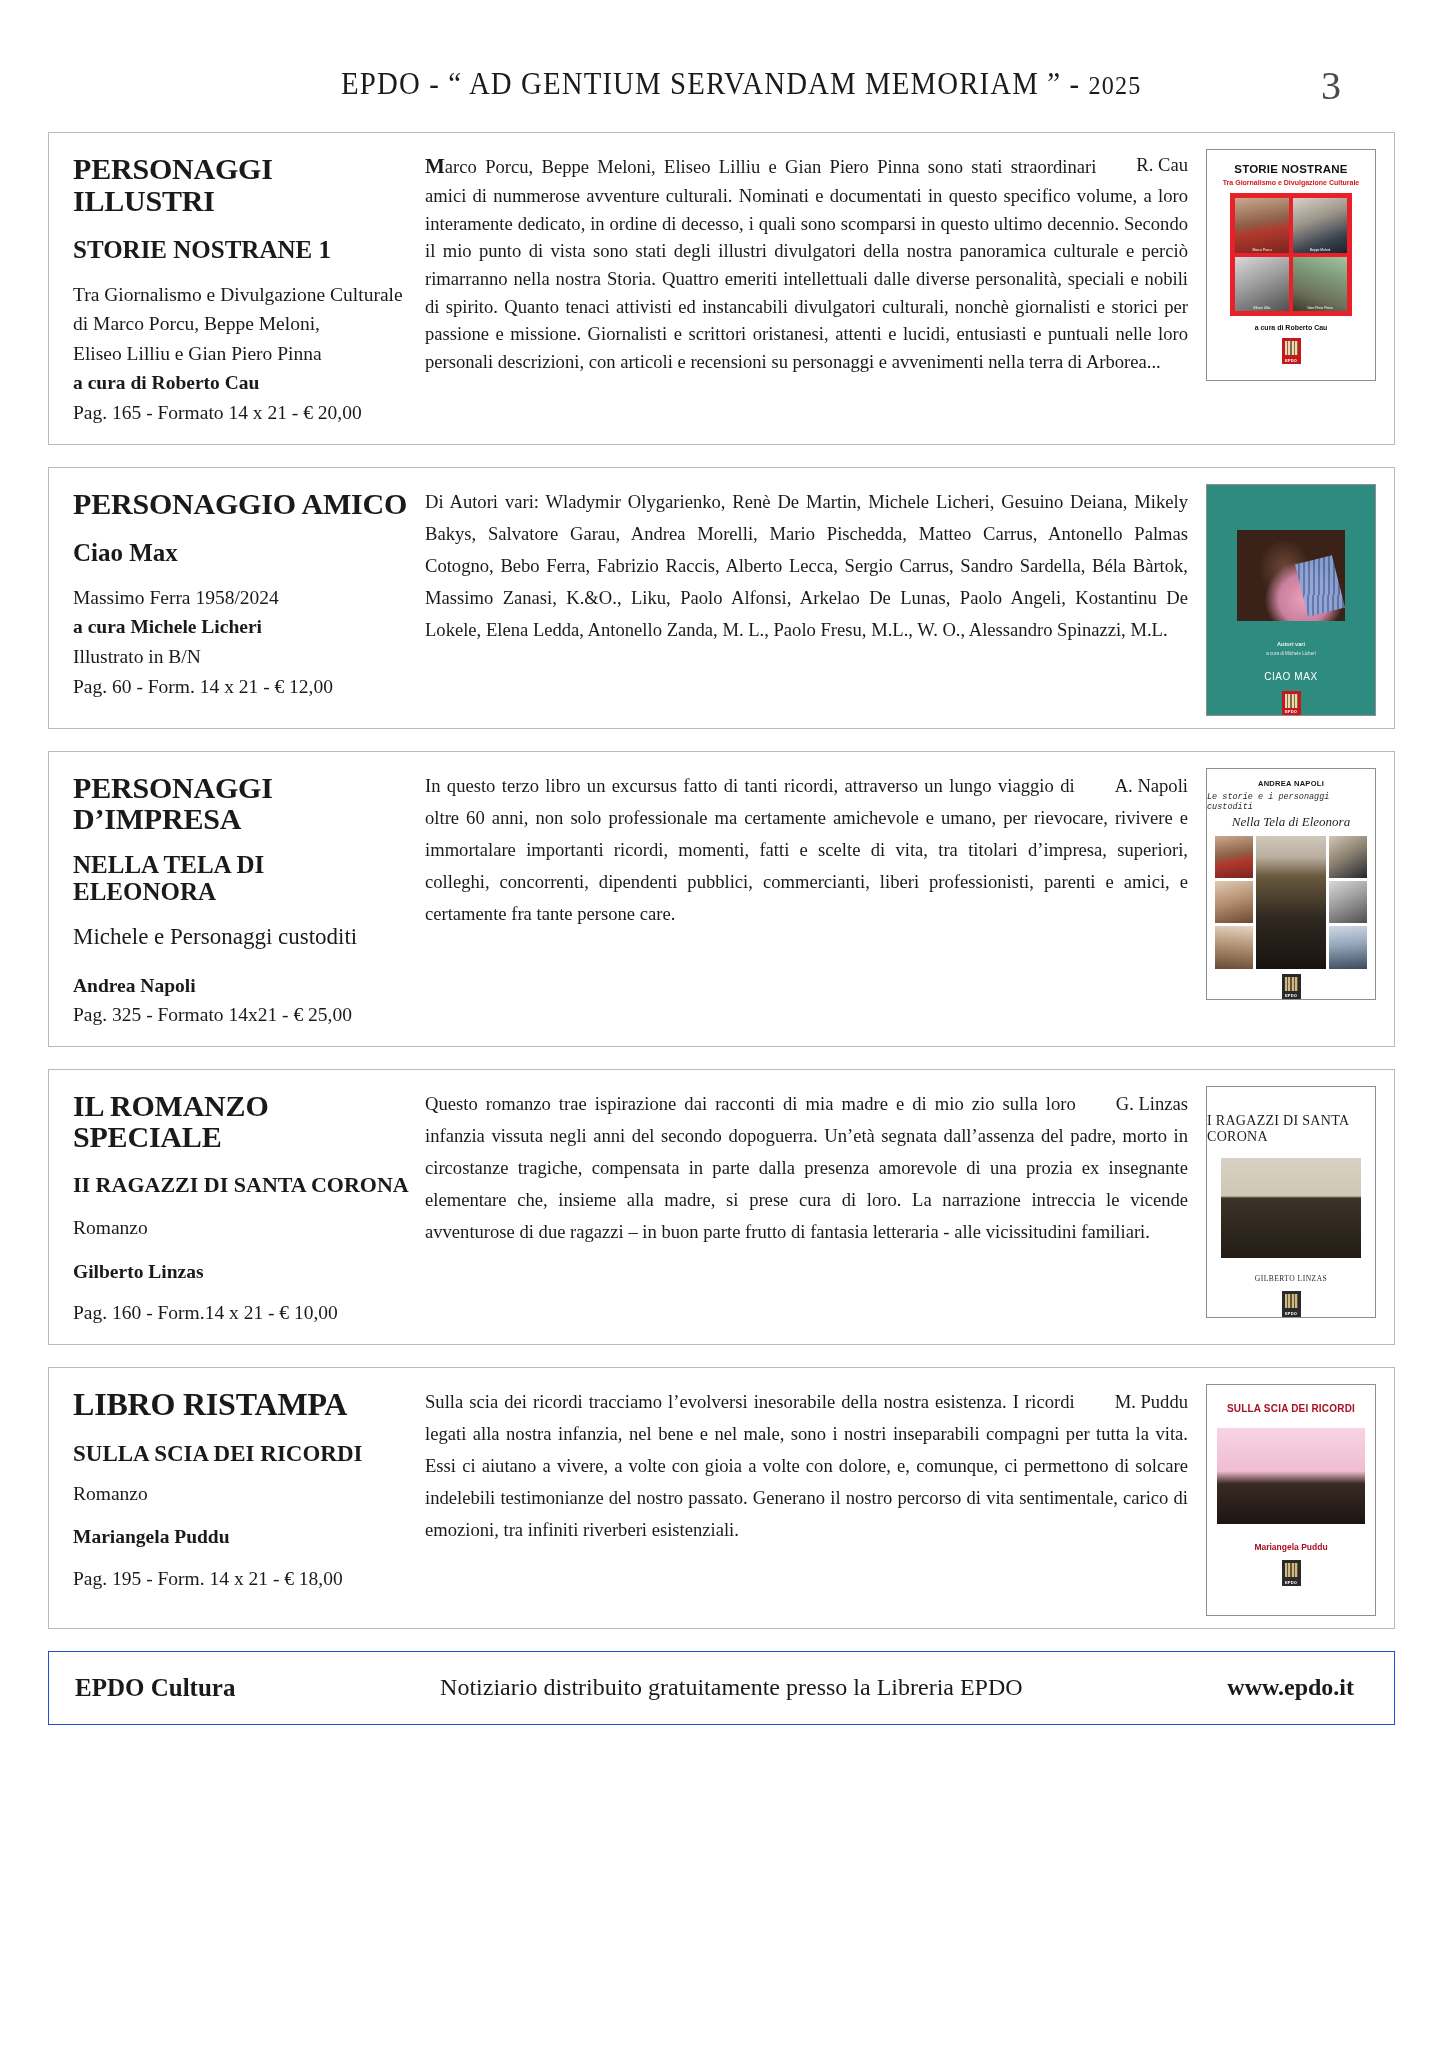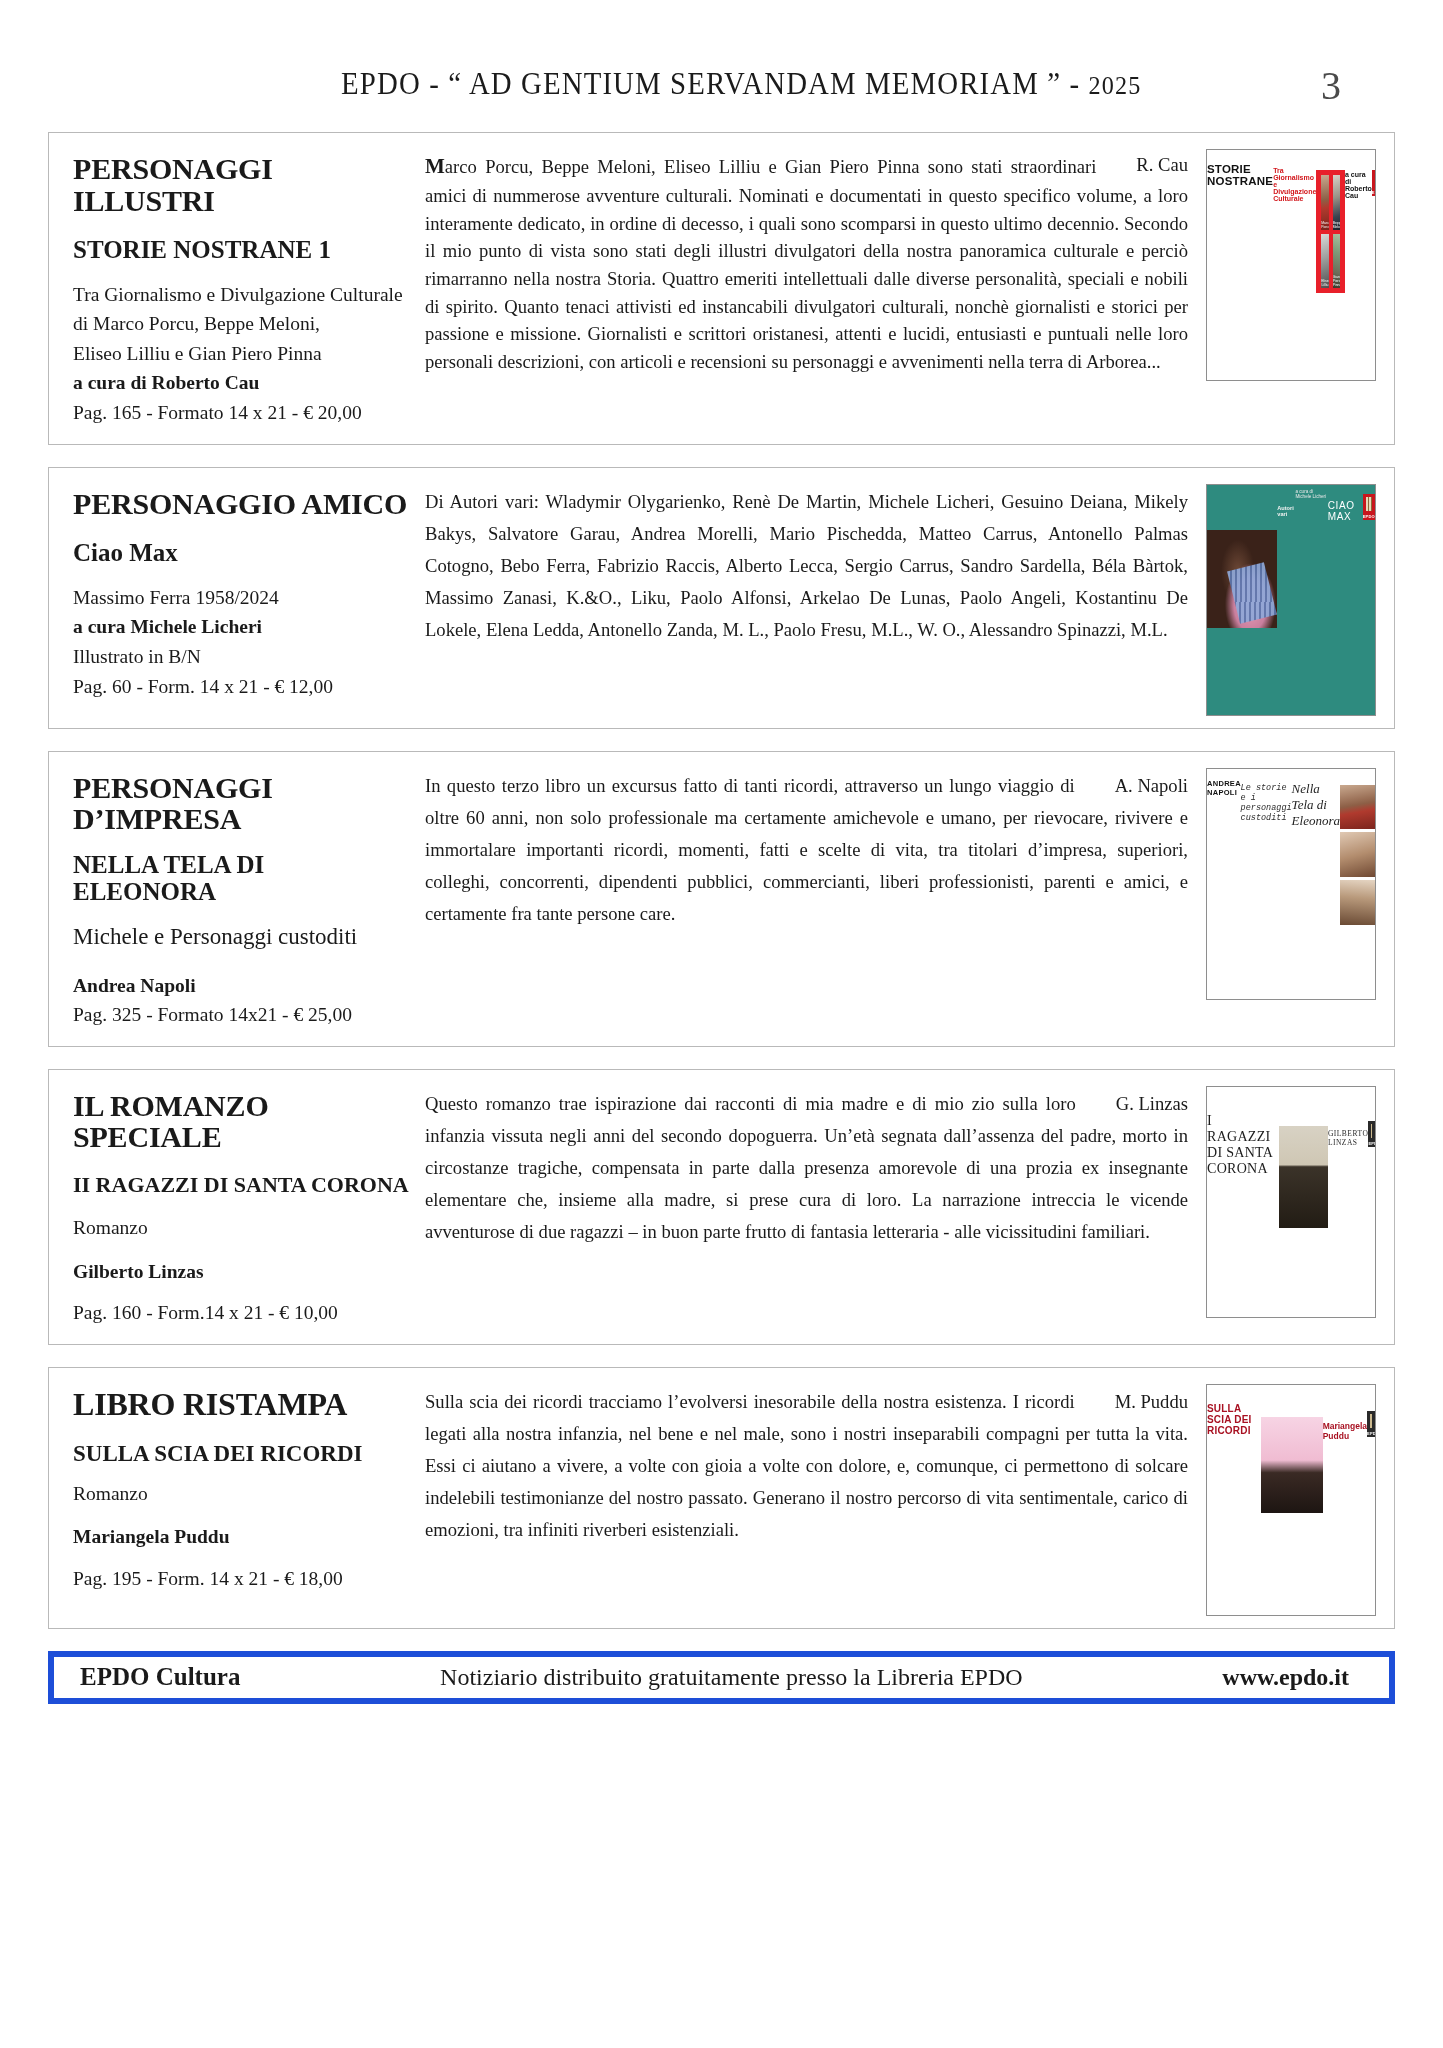--- a/index.html
+++ b/index.html
@@ -111,21 +111,21 @@
   
   .cover {
     width: 170px;
     height: 232px;
     border: 1px solid #8e8e8e;
     background: #fff;
     position: relative;
     overflow: hidden;
     font-family: "Liberation Sans", sans-serif;
   }
-  .cover-inner { position: absolute; inset: 0; display: flex; flex-direction: row; }
+  .cover-inner { position: absolute; inset: 0; display: flex; flex-direction: column; align-items: center; }
 
   
   .c1 { padding-top: 13px; }
   .c1 .t { font-size: 11.5px; font-weight: bold; color: #111; letter-spacing: .2px; }
   .c1 .s { font-size: 7px; font-weight: bold; color: #d2161b; margin-top: 4px; }
   .c1 .photoblock {
     margin-top: 7px; width: 122px; height: 123px; background: #e8202a;
     padding: 5px; display: grid; grid-template-columns: 1fr 1fr; gap: 4px;
   }
   .c1 .ph { position: relative; overflow: hidden; }
@@ -190,22 +190,22 @@
   .p-d { background: linear-gradient(200deg,#a8c2a0 0%,#7d9a78 35%,#6c6f5a 70%,#3a3a2c 100%); }
   .p-e { background: linear-gradient(165deg,#e0c9b4 0%,#b38d6e 50%,#6d4630 100%); }
   .p-f { background: linear-gradient(155deg,#d9d9d9 0%,#9e9e9e 45%,#4f4f4f 100%); }
   .p-g { background: linear-gradient(175deg,#cfd8e4 0%,#93a4b8 45%,#3c4a5c 100%); }
   .p-h { background: linear-gradient(185deg,#e6d6c4 0%,#b99a7c 40%,#6a4a34 100%); }
   .p-robe { background:
       linear-gradient(180deg,#cfc7ba 0%, #b9ae9e 16%, #6a5a3f 30%, #2f2820 62%, #171310 100%); }
 
   
   .footer {
-    border: 6px solid #1d4ed8;
-    height: 53px;
+    border: 1px solid #1d4ed8;
+    height: 74px;
     display: flex;
     align-items: center;
     padding: 0 26px;
     margin-top: 14px;
   }
   .f-brand { font-size: 25px; font-weight: bold; }
   .f-mid { flex: 1; text-align: center; font-size: 24px; padding: 0 12px; }
   .f-url { font-size: 24px; font-weight: bold; padding-right: 14px; font-family: Liberation Serif, serif; }
 </style>
 </head>

